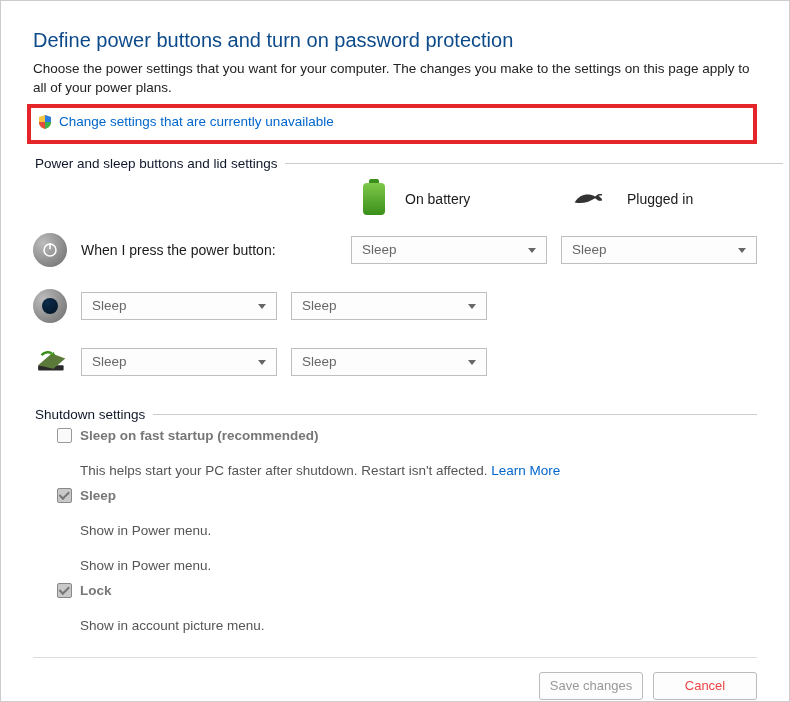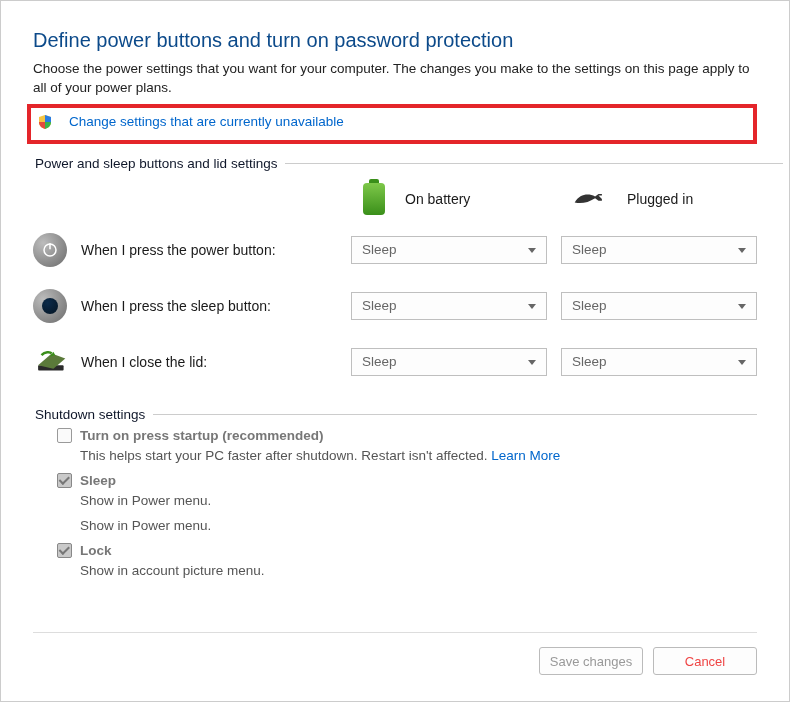--- a/index.html
+++ b/index.html
@@ -8,21 +8,21 @@
     padding: 0;
     font-family: "Segoe UI", Arial, sans-serif;
     background: #ffffff;
     color: #1a1a1a;
     width: 790px;
     height: 702px;
     overflow: hidden;
     border: 1px solid #ccc;
   }
   .page {
-    padding: 18px 32px 12px 32px;
+    padding: 18px 32px 0 32px;
     height: 100%;
     display: flex;
     flex-direction: column;
   }
   h1 {
     color: #0c4a8a;
     font-weight: 400;
     font-size: 20px;
     margin: 10px 0 8px 0;
   }
@@ -34,21 +34,21 @@
   }
   .highlight-box {
     border: 4px solid #e4252a;
     display: inline-block;
     padding: 6px 12px 6px 6px;
     margin: 2px 0 6px -6px;
   }
   .change-link {
     display: inline-flex;
     align-items: center;
-    gap: 16px;
+    gap: 6px;
     font-size: 13.5px;
   }
   .change-link a {
     color: #0066cc;
     text-decoration: none;
   }
   .shield {
     width: 16px; height: 16px; display:inline-block;
   }
   fieldset {
@@ -150,21 +150,21 @@
     display:inline-flex; align-items:center; justify-content:center;
     background:#fafafa;
   }
   .cb.checked { background:#c9c9c9; border-color:#888; }
   .cb.checked::after {
     content:""; width:8px; height:4px;
     border-left:2px solid #777; border-bottom:2px solid #777;
     transform: rotate(-45deg) translate(0px,-1px);
   }
   .sd-title { color:#777; font-weight:600; }
-  .sd-sub { color:#555; margin: 5px 0 0 23px; font-size:13.5px; }
+  .sd-sub { color:#555; margin: 20px 0 0 23px; font-size:13.5px; }
   .learn { color:#0066cc; text-decoration:none; }
   .footer {
     margin-top:auto;
     border-top:1px solid #ddd;
     padding: 14px 0 14px 0;
     display:flex; justify-content:flex-end; gap:10px;
   }
   .btn {
     min-width:104px; height:28px;
     border:1px solid #bbb; background:#fdfdfd;
@@ -236,21 +236,20 @@
           </div>
         </div>
     </div>
 
     <div class="row">
       <span class="ico">
         <span class="moon-circle">
             <span class="moon-inner"></span>
           </span>
       </span>
-      <span class="label">When I press the sleep button:</span>
       <div class="sel-wrap">
           <div class="sel">
             <span>Sleep</span>
           </div>
         </div>
       <div class="sel-wrap">
           <div class="sel">
             <span>Sleep</span>
           </div>
         </div>
@@ -258,42 +257,41 @@
 
     <div class="row" style="margin-bottom:8px;">
       <span class="ico lid-icon">
         <svg viewBox="0 0 40 28">
           <rect x="6" y="18" width="30" height="6" rx="1" fill="#2a2a2a"></rect>
           <path d="M6 18 L22 4 L38 10 L24 22 Z" fill="#5b7a3a"></path>
           <path d="M10 6 C14 2 20 2 22 4" stroke="#3a8f1a" stroke-width="3" fill="none"></path>
           <polygon points="24,2 20,8 26,6" fill="#3a8f1a"></polygon>
         </svg>
       </span>
-      <span class="label">When I close the lid:</span>
       <div class="sel-wrap">
           <div class="sel">
             <span>Sleep</span>
           </div>
         </div>
       <div class="sel-wrap">
           <div class="sel">
             <span>Sleep</span>
           </div>
         </div>
     </div>
   </fieldset>
 
   <fieldset>
     <legend>Shutdown settings</legend>
     <div class="shutdown-list">
 
       <div class="sd-item">
         <div class="sd-head">
           <span class="cb"></span>
-          <span class="sd-title">Turn on press startup (recommended)</span>
+          <span class="sd-title">Sleep on fast startup (recommended)</span>
         </div>
         <div class="sd-sub">
           <span>This helps start your PC faster after shutdown. Restart isn't affected. </span><a href="#" class="learn">Learn More</a>
         </div>
       </div>
 
       <div class="sd-item">
         <div class="sd-head">
           <span class="cb checked"></span>
           <span class="sd-title">Sleep</span>

